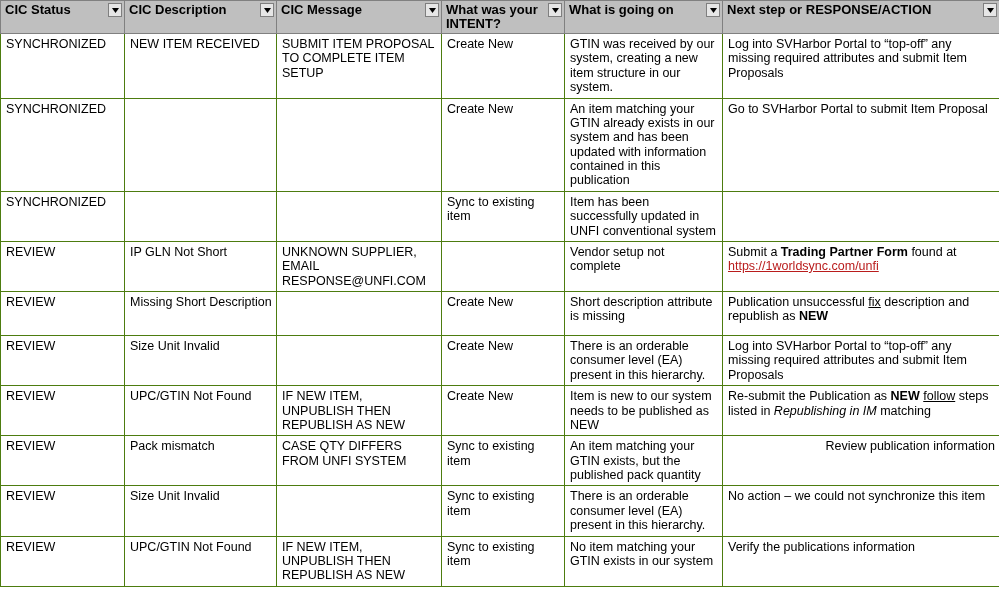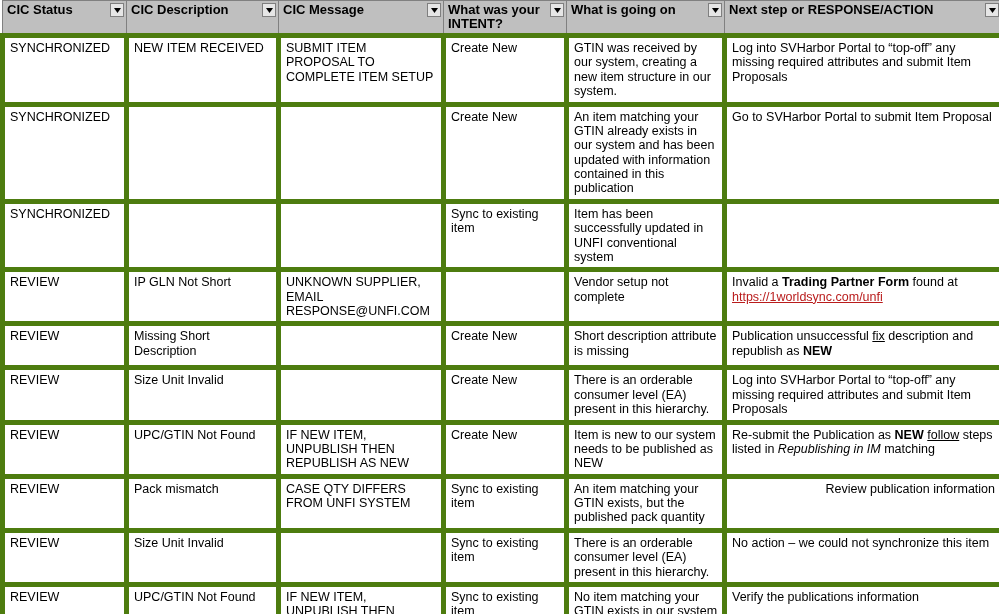--- a/index.html
+++ b/index.html
@@ -53,21 +53,21 @@
     width: 14px;
     height: 14px;
     background: #e6e6e6;
     border: 1px solid #7f7f7f;
     box-sizing: border-box;
     display: block;
   }
   .filter-btn svg { display: block; margin: 4px auto 0 auto; }
 
   tbody td {
-    border: 5px solid #4d7c0f;
+    border: 1px solid #4d7c0f;
     padding: 3px 4px 3px 5px;
     vertical-align: top;
     line-height: 1.15;
     overflow: hidden;
     word-wrap: break-word;
   }
   tbody td.center { text-align: right; }
   .b { font-weight: bold; }
   .i { font-style: italic; }
   .u { text-decoration: underline; }
@@ -167,21 +167,21 @@
           <td>Sync to existing item</td>
           <td>Item has been successfully updated in UNFI conventional system</td>
           <td></td>
         </tr>
         <tr>
           <td>REVIEW</td>
           <td>IP GLN Not Short</td>
           <td>UNKNOWN SUPPLIER, EMAIL RESPONSE@UNFI.COM</td>
           <td></td>
           <td>Vendor setup not complete</td>
-          <td><span>Invalid a </span><span class="b">Trading Partner Form</span><span> found at </span><a class="lnk" href="#">https://1worldsync.com/unfi</a></td>
+          <td><span>Submit a </span><span class="b">Trading Partner Form</span><span> found at </span><a class="lnk" href="#">https://1worldsync.com/unfi</a></td>
         </tr>
         <tr class="r-mid">
           <td>REVIEW</td>
           <td>Missing Short Description</td>
           <td></td>
           <td>Create New</td>
           <td>Short description attribute is missing</td>
           <td><span>Publication unsuccessful </span><span class="u">fix</span><span> description and republish as </span><span class="b">NEW</span></td>
         </tr>
         <tr class="r-mid">

